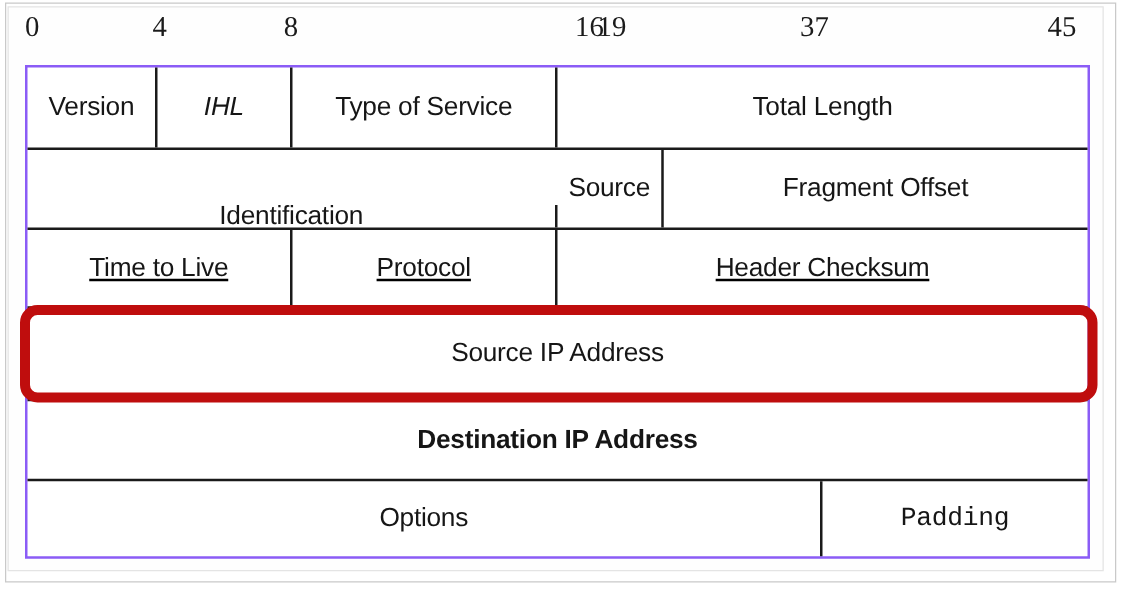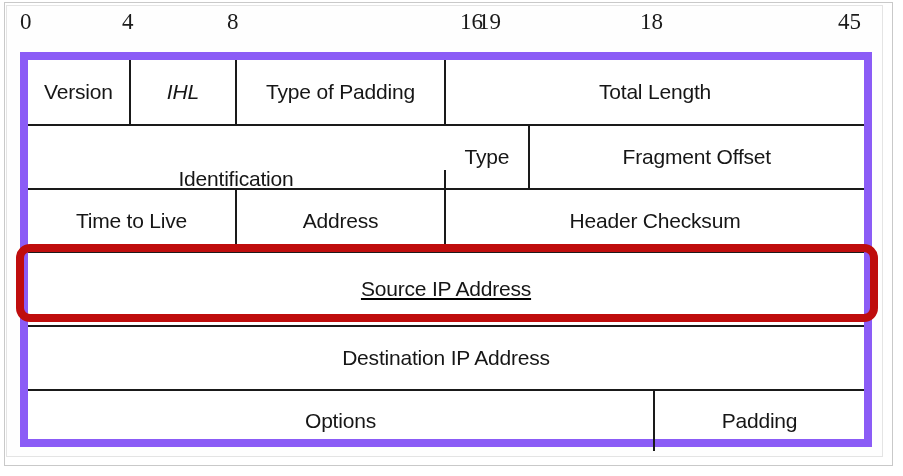--- a/index.html
+++ b/index.html
@@ -56,21 +56,21 @@
     white-space: nowrap;
   }
 
   
   .hdr-table {
     position: absolute;
     left: 20px;
     top: 52px;
     width: 852px;
     height: 395px;
-    border: 8px solid #8b5cf6;
+    border: 2px solid #8b5cf6;
     box-sizing: border-box;
     background: #ffffff;
   }
   .hdr-row {
     display: flex;
     width: 100%;
     box-sizing: border-box;
     border-bottom: 2px solid #1a1a1a;
   }
   .hdr-row.last { border-bottom: none; }
@@ -110,55 +110,55 @@
 
   <div class="page-frame"></div>
   <div class="page-frame-inner"></div>
 
   <div class="bit-scale">
     <span class="bit-tick" style="left:0px;">0</span>
     <span class="bit-tick" style="left:102px;">4</span>
     <span class="bit-tick" style="left:207px;">8</span>
     <span class="bit-tick" style="left:418px;margin-left:22px;">16</span>
     <span class="bit-tick" style="left:458px;">19</span>
-    <span class="bit-tick" style="left:620px;">18</span>
+    <span class="bit-tick" style="left:620px;">37</span>
     <span class="bit-tick" style="left:818px;">45</span>
   </div>
 
   <div class="hdr-table">
 
     <div class="hdr-row" style="height:66px;">
       <div class="cell" style="width:12.3%;">Version</div>
       <div class="cell" style="width:12.7%;font-style:italic;">IHL</div>
-      <div class="cell" style="width:25%;">Type of Padding</div>
+      <div class="cell" style="width:25%;">Type of Service</div>
       <div class="cell end" style="width:50%;">Total Length</div>
     </div>
 
     <div class="hdr-row" style="height:64px;">
       <div class="cell" style="width:50%;margin-top:44px;">Identification</div>
-      <div class="cell" style="width:10%;">Type</div>
+      <div class="cell" style="width:10%;">Source</div>
       <div class="cell end" style="width:40%;">Fragment Offset</div>
     </div>
 
-    <div class="hdr-row" style="height:63px;">
+    <div class="hdr-row" style="height:63px;text-decoration:underline;">
       <div class="cell" style="width:25%;">Time to Live</div>
-      <div class="cell" style="width:25%;">Address</div>
+      <div class="cell" style="width:25%;">Protocol</div>
       <div class="cell end" style="width:50%;text-align:center;">Header Checksum</div>
     </div>
 
-    <div class="hdr-row" style="height:74px;text-decoration:underline;">
+    <div class="hdr-row" style="height:74px;">
       <div class="cell end" style="width:100%;">Source IP Address</div>
     </div>
 
     <div class="hdr-row" style="height:64px;">
-      <div class="cell end" style="width:100%;">Destination IP Address</div>
+      <div class="cell end" style="width:100%;font-weight:bold;">Destination IP Address</div>
     </div>
 
     <div class="hdr-row last" style="height:60px;">
       <div class="cell" style="width:75%;">Options</div>
-      <div class="cell end" style="width:25%;">Padding</div>
+      <div class="cell end" style="width:25%;font-family:Liberation Mono, monospace;">Padding</div>
     </div>
 
   </div>
 
   <div class="highlight-box"></div>
 
 </div>
 
 </body></html>

